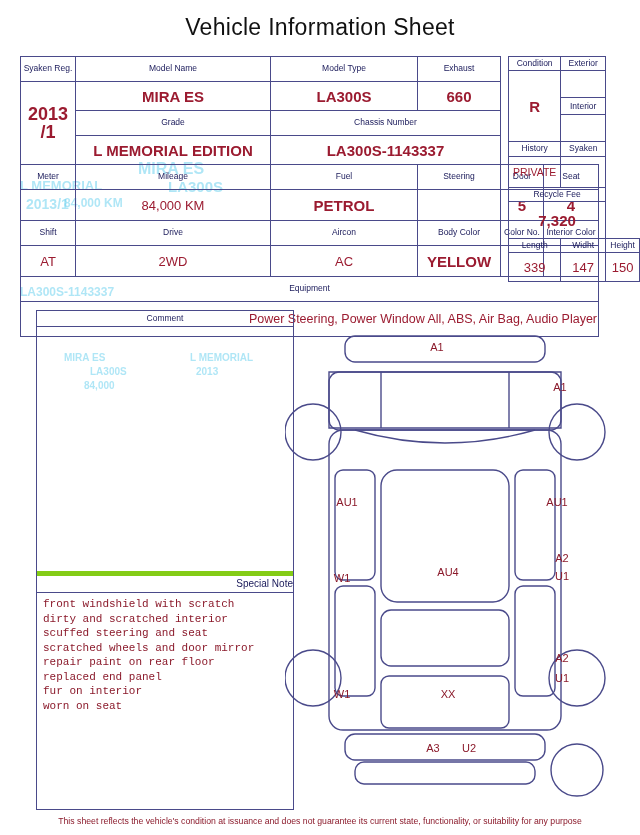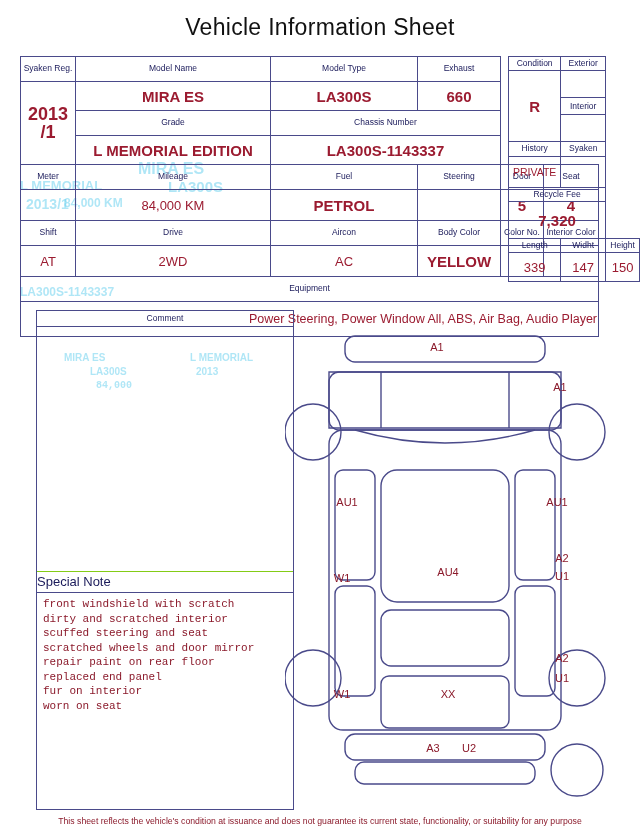--- a/index.html
+++ b/index.html
@@ -15,21 +15,21 @@
   .val13{font-size:13px;color:#9b1b30;padding:2px 1px;}
   .bigyear{font-size:18px;color:#9b1b30;font-weight:bold;line-height:1.0;padding:3px 1px;}
   
   #upper{position:absolute;left:20px;top:56px;}
   #upper td{height:20px;}
   
   #rightblk{position:absolute;left:508px;top:56px;}
   
   #commentbox{position:absolute;left:36px;top:310px;width:258px;height:500px;border:1px solid #4a4a8a;box-sizing:border-box;}
   #commenthdr{font-size:8.5px;color:#1a1a5a;text-align:center;border-bottom:1px solid #4a4a8a;padding:2px 0 3px 0;}
-  #specialhdr{font-size:13px;color:#1a1a5a;text-align:left;border-top:1px solid #84cc16;border-bottom:1px solid #4a4a8a;padding:2px 0 3px 0;}
+  #specialhdr{font-size:10px;color:#1a1a5a;text-align:right;border-top:5px solid #84cc16;border-bottom:1px solid #4a4a8a;padding:2px 0 3px 0;}
   #specialwrap{position:absolute;left:0;top:260px;width:100%;}
   #specialnotes{font-size:11px;color:#8b1a2b;line-height:1.32;padding:4px 0 0 6px;font-family:Liberation Mono, monospace;}
   #footer{position:absolute;left:20px;top:816px;width:600px;font-size:8.7px;color:#8b1a2b;text-align:center;}
   
   #diagram{position:absolute;left:285px;top:310px;width:340px;height:500px;}
   #diagram svg{display:block;}
   .dmark{font-size:11px;fill:#8b1a2b;font-family:"Liberation Sans",sans-serif;}
   
   .wm{position:absolute;color:#6fd2ef;opacity:.55;font-size:16px;font-weight:bold;font-family:"Liberation Sans",sans-serif;pointer-events:none;}
 </style>
@@ -44,21 +44,21 @@
       <div class="wm" style="left: 138px; top: 160px; font-size: 16px; color: rgb(111, 210, 239);">MIRA ES</div>
       <div class="wm" style="left: 20px; top: 178px; font-size: 13px; color: rgb(111, 210, 239);">L MEMORIAL</div>
       <div class="wm" style="left: 168px; top: 178px; font-size: 15px; color: rgb(111, 210, 239);">LA300S</div>
       <div class="wm" style="left: 26px; top: 196px; font-size: 14px; color: rgb(111, 210, 239);">2013/1</div>
       <div class="wm" style="left: 64px; top: 196px; font-size: 12px; color: rgb(111, 210, 239);">84,000 KM</div>
       <div class="wm" style="left: 20px; top: 285px; font-size: 12px; color: rgb(111, 210, 239);">LA300S-1143337</div>
       <div class="wm" style="left: 64px; top: 352px; font-size: 10px; color: rgb(111, 210, 239);">MIRA ES</div>
       <div class="wm" style="left: 190px; top: 352px; font-size: 10px; color: rgb(111, 210, 239);">L MEMORIAL</div>
       <div class="wm" style="left: 90px; top: 366px; font-size: 10px; color: rgb(111, 210, 239);">LA300S</div>
       <div class="wm" style="left: 196px; top: 366px; font-size: 10px; color: rgb(111, 210, 239);">2013</div>
-      <div class="wm" style="left: 96px; top: 380px; font-size: 10px; color: rgb(111, 210, 239); font-family: Liberation Mono, monospace;">84,000</div>
+      <div class="wm" style="left: 84px; top: 380px; font-size: 10px; color: rgb(111, 210, 239);">84,000</div>
     </div>
 
   <table id="upper">
     <tbody>
         <tr>
       <td class="lbl" style="width:52px" rowspan="1">Syaken Reg.</td>
       <td class="lbl" style="width:192px">Model Name</td>
       <td class="lbl" style="width:144px">Model Type</td>
       <td class="lbl" style="width:80px">Exhaust</td>
     </tr>

